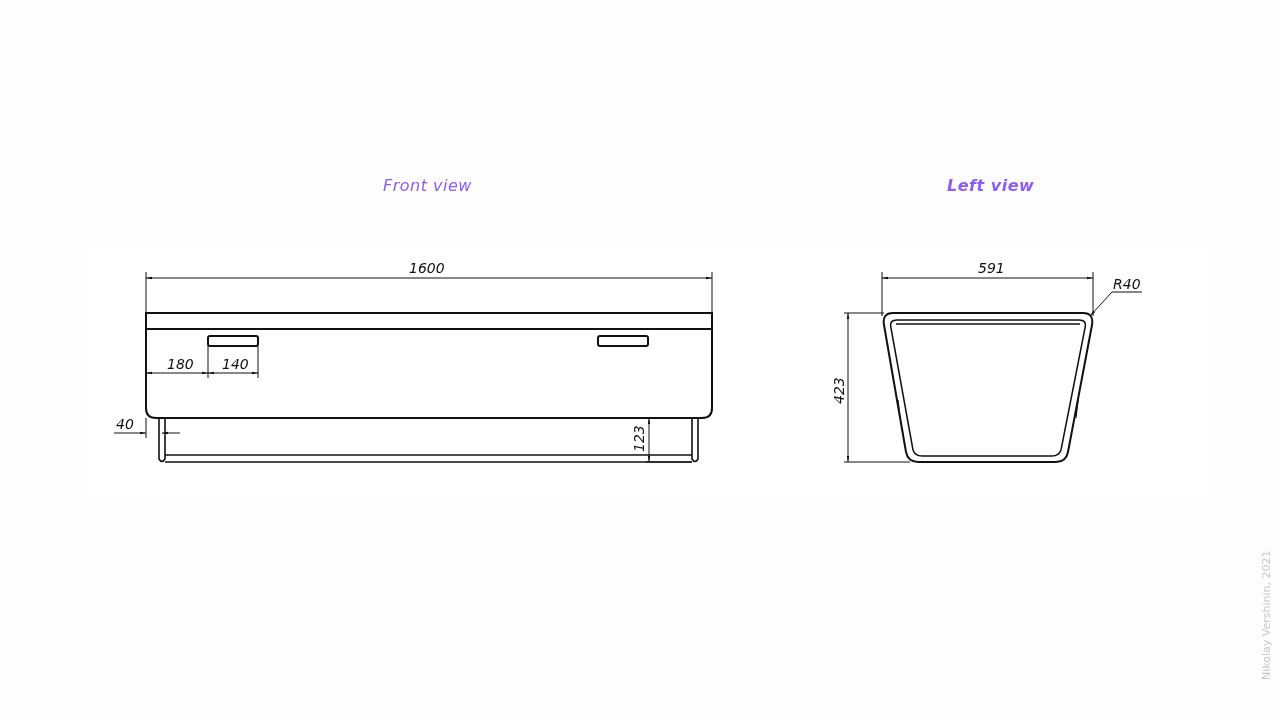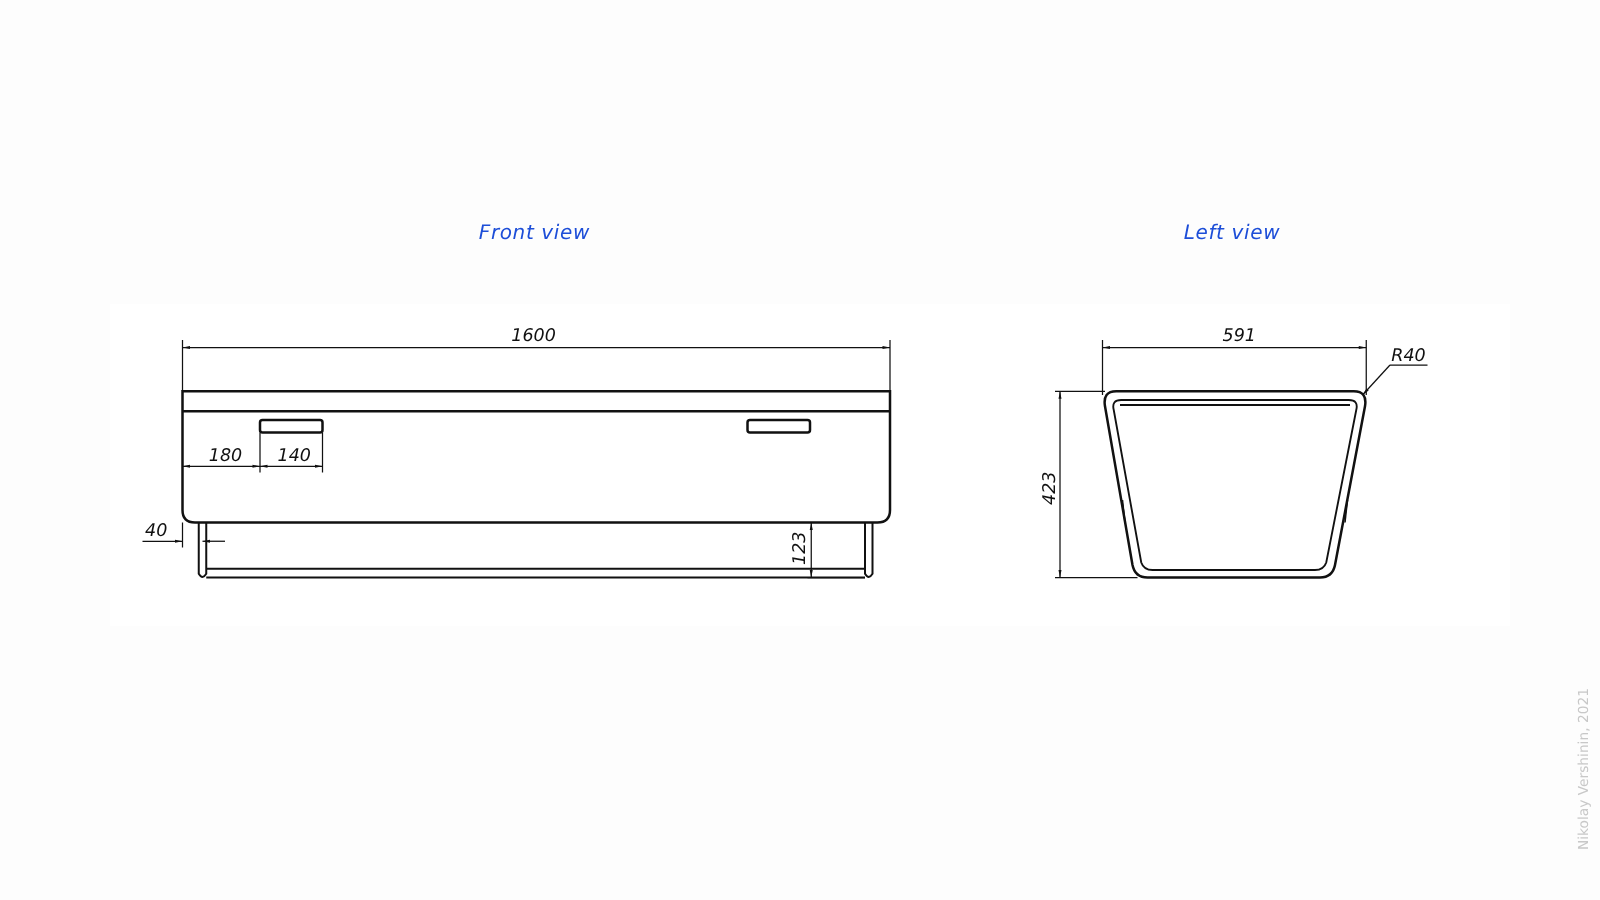--- a/index.html
+++ b/index.html
@@ -1,29 +1,29 @@
 <!DOCTYPE html>
 <html><head>
   <meta charset="utf-8">
   <style>
     html, body { margin:0; padding:0; }
     body { width:1280px; height:720px; background:#fdfdfd; position:relative; overflow:hidden; font-family:"DejaVu Sans", sans-serif; }
     .sheet { position:absolute; left:88px; top:243px; width:1120px; height:258px; background:#ffffff; }
-    .view-title { position:absolute; font-style:italic; font-size:16px; color:#1d4ed8; letter-spacing:0.5px; }
+    .view-title { position:absolute; font-style:italic; font-size:16px; color:#8b5cf6; letter-spacing:0.5px; }
     svg.drawing { position:absolute; left:0; top:0; }
     .dim-text { font-family:"DejaVu Sans", sans-serif; font-style:italic; font-size:14px; fill:#111; }
     .watermark { position:absolute; left:1260px; top:680px; transform-origin:0 0; transform:rotate(-90deg); font-size:11px; color:#c8c8c8; white-space:nowrap; font-family:"DejaVu Sans", sans-serif; }
   </style>
 </head>
 <body>
 
 <div class="sheet"></div>
 
 <div class="view-title" style="left:383px; top:176px;">Front view</div>
-<div class="view-title" style="left:947px; top:176px;">Left view</div>
+<div class="view-title" style="left:947px; top:176px;font-weight:bold;">Left view</div>
 
 <svg class="drawing" width="1280" height="720" viewBox="0 0 1280 720">
   <defs>
     <marker id="arr" viewBox="0 0 10 10" refX="10" refY="5" markerWidth="10" markerHeight="6" orient="auto-start-reverse" markerUnits="userSpaceOnUse">
       <path d="M0,3 L10,5 L0,7 z" fill="#111"></path>
     </marker>
   </defs>
 
   <g stroke="#111" fill="none">
 

